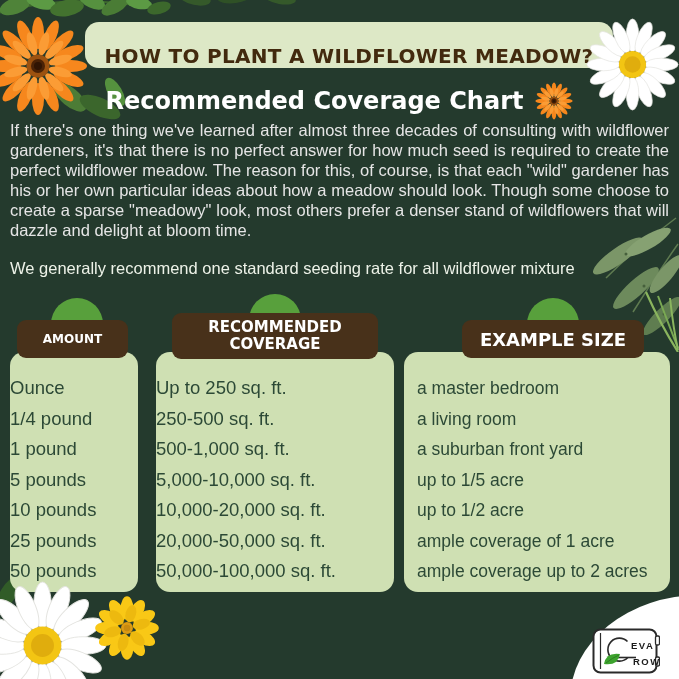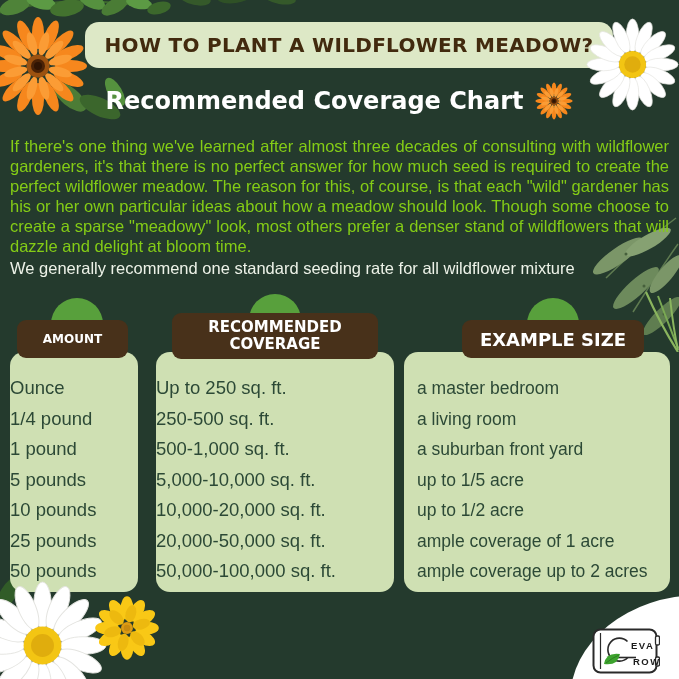--- a/index.html
+++ b/index.html
@@ -1,29 +1,29 @@
 <!DOCTYPE html>
 <html><head>
 <meta charset="utf-8">
 <style>
   html,body{margin:0;padding:0;}
   .poster{position:relative;width:679px;height:679px;background:#243a2d;overflow:hidden;
           font-family:"Liberation Sans",sans-serif;}
   
   .banner{position:absolute;left:85px;top:22px;width:528px;height:46px;background:#dde8c6;
-          border-radius:14px;display:flex;align-items:center;justify-content:center;z-index:1;}
+          border-radius:14px;display:flex;align-items:flex-end;justify-content:center;z-index:1;}
   .banner h1{margin:0;font-family:"DejaVu Sans",sans-serif;font-weight:700;font-size:20px;
              color:#422a0e;letter-spacing:.3px;white-space:nowrap;}
   .subtitle-row{position:absolute;top:82px;left:0;width:679px;display:flex;align-items:center;
                 justify-content:center;gap:12px;z-index:1;}
   .subtitle-row h2{margin:0;font-family:"DejaVu Sans",sans-serif;font-weight:700;font-size:24px;
                    color:#ffffff;}
   .subtitle-flower{width:38px;height:38px;}
   
-  .intro{position:absolute;left:10px;top:136px;width:659px;margin:0;color:#84cc16;
+  .intro{position:absolute;left:10px;top:120px;width:659px;margin:0;color:#e5e5e5;
          font-size:16.5px;line-height:20px;text-align:justify;z-index:1;}
   .intro2{position:absolute;left:10px;top:258px;width:659px;margin:0;color:#edf2e8;
           font-size:16.5px;line-height:20px;z-index:1;}
   
   .mound{position:absolute;width:52px;height:52px;border-radius:50%;background:#58a03c;z-index:2;}
   .m1{left:51px;top:298px;} .m2{left:249px;top:294px;} .m3{left:527px;top:298px;}
   .badge{position:absolute;background:#48311a;border-radius:9px;color:#ffffff;z-index:4;
          font-family:"DejaVu Sans",sans-serif;font-weight:700;display:flex;align-items:center;
          justify-content:center;text-align:center;box-sizing:border-box;padding:0 10px;}
   .b1{left:17px;top:320px;width:111px;height:38px;font-size:12px;}

